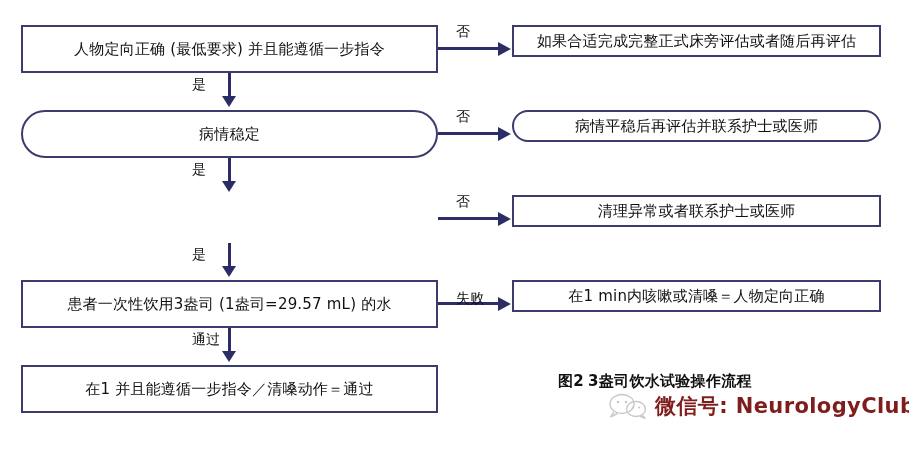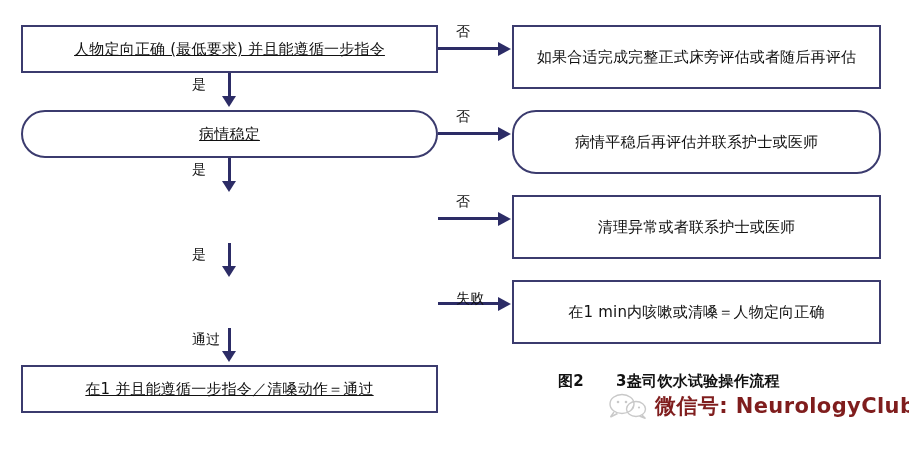--- a/index.html
+++ b/index.html
@@ -30,22 +30,22 @@
     display: flex;
     align-items: center;
     justify-content: center;
     text-align: center;
     font-size: 15px;
     line-height: 1.2;
     letter-spacing: 0.2px;
     white-space: nowrap;
     color: #111111;
   }
-  .node-left  { left: 21px;  width: 417px; height: 48px; text-decoration: underline; }
-  .node-right { left: 512px; width: 369px; height: 64px; }
+  .node-left  { left: 21px;  width: 417px; height: 48px; }
+  .node-right { left: 512px; width: 369px; height: 32px; }
 
   .row1 { top: 25px; }
   .row2 { top: 110px; border-radius: 24px; }
   .row3 { top: 195px; }
   .row4 { top: 280px; }
   .row5 { top: 365px; }
   .v-line {
     position: absolute;
     width: 3px;
     background: #2c2c66;
@@ -89,21 +89,21 @@
   #caption {
     position: absolute;
     left: 558px;
     top: 372px;
     font-size: 15px;
     font-weight: bold;
     color: #111111;
     white-space: nowrap;
     letter-spacing: 0.3px;
   }
-  #caption .cap-num { margin-right: 32px; }
+  #caption .cap-num { margin-right: 4px; }
 
   
   #watermark {
     position: absolute;
     left: 608px;
     top: 392px;
     display: flex;
     align-items: center;
     gap: 7px;
     color: #7f1d1d;
@@ -147,20 +147,21 @@
   <div class="node node-right row3">清理异常或者联系护士或医师</div>
 
   <div class="h-line" style="top:217px;"></div>
   <div class="h-arrow" style="top:211.5px;"></div>
   <div class="edge-label edge-label-h" style="top:193px;">否</div>
 
   <div class="v-line" style="top:243px; height:26px;"></div>
   <div class="v-arrow" style="top:266px;"></div>
   <div class="edge-label edge-label-v" style="top:246px;">是</div>
 
+  <div class="node node-left row4">患者一次性饮用3盎司 (1盎司=29.57 mL) 的水</div>
 
   <div class="node node-right row4">在1 min内咳嗽或清嗓＝人物定向正确</div>
 
   <div class="h-line" style="top:302px;"></div>
   <div class="h-arrow" style="top:296.5px;"></div>
   <div class="edge-label edge-label-h" style="top:290px;">失败</div>
 
   <div class="v-line" style="top:328px; height:26px;"></div>
   <div class="v-arrow" style="top:351px;"></div>
   <div class="edge-label edge-label-v" style="top:331px;">通过</div>

